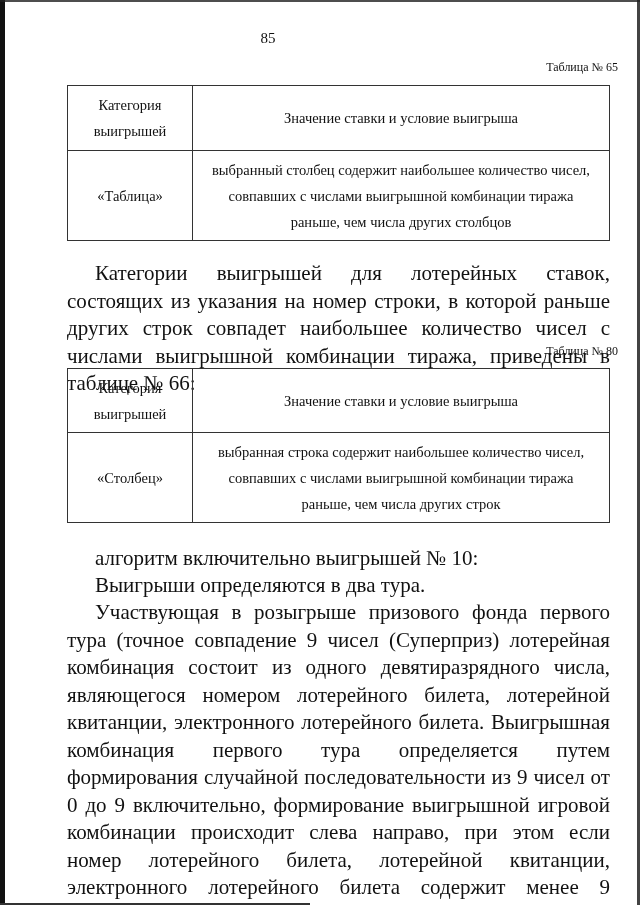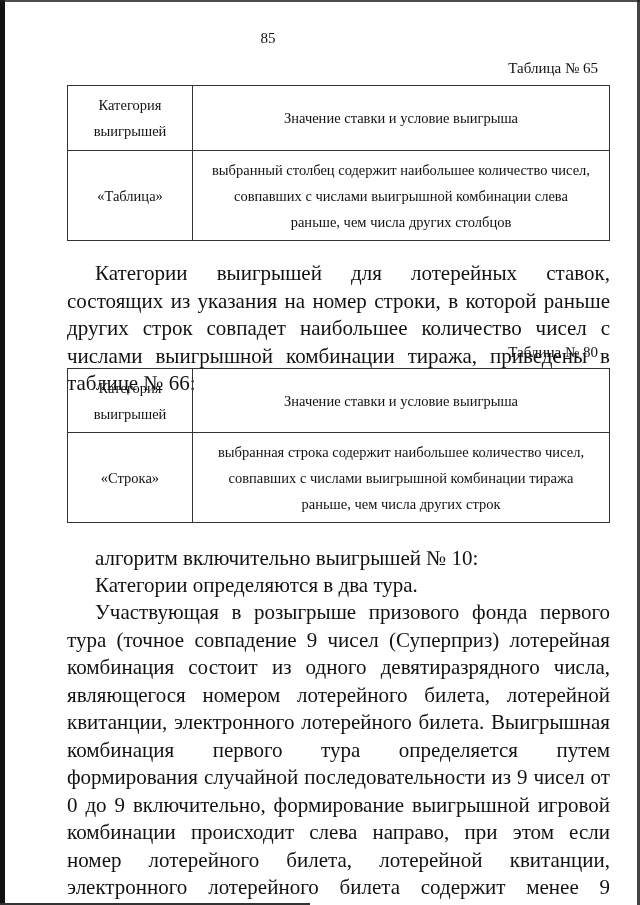--- a/index.html
+++ b/index.html
@@ -3,21 +3,21 @@
 <meta charset="utf-8">
 <style>
   html, body { margin: 0; padding: 0; background: #ffffff; }
   body { width: 640px; height: 905px; position: relative; overflow: hidden;
          font-family: "Liberation Serif", "DejaVu Serif", serif; color: #111; }
   .scan-left { position: absolute; left: 0; top: 0; width: 5px; height: 905px; background: #111; }
   .scan-top { position: absolute; left: 0; top: 0; width: 640px; height: 2px; background: #222; opacity: .8; }
   .scan-right { position: absolute; right: 0; top: 0; width: 3px; height: 905px; background: #222; opacity: .85; }
   .scan-bottom { position: absolute; left: 0; bottom: 0; width: 310px; height: 2px; background: #333; }
   .page-number { position: absolute; top: 30px; left: 0; width: 536px; text-align: center; font-size: 15px; }
-  .table-caption { position: absolute; right: 42px; font-size: 15px; }
+  .table-caption { position: absolute; right: 22px; font-size: 12px; }
   table.doc { position: absolute; left: 67px; width: 543px; border-collapse: collapse; font-size: 14.5px; padding-left: 28px; }
   table.doc td { border: 1.5px solid #333; text-align: center; vertical-align: middle; line-height: 26px; padding: 4px 6px; }
   table.doc td.cat { width: 112px; }
   .para { position: absolute; left: 67px; width: 543px; font-size: 21px; line-height: 27.5px; text-align: justify; }
   .indent { text-indent: 28px; }
 </style>
 </head>
 <body>
 
 <div class="scan-left"></div>
@@ -30,37 +30,37 @@
 <div class="table-caption" style="top:60px;">Таблица № 65</div>
 
 <table class="doc" style="top:85px;">
   <tbody>
       <tr style="height:65px;">
     <td class="cat">Категория выигрышей</td>
     <td>Значение ставки и условие выигрыша</td>
   </tr>
   <tr style="height:90px;">
     <td class="cat">«Таблица»</td>
-    <td style="padding:4px 18px;">выбранный столбец содержит наибольшее количество чисел, совпавших с числами выигрышной комбинации слева раньше, чем числа других столбцов</td>
+    <td style="padding:4px 18px;">выбранный столбец содержит наибольшее количество чисел, совпавших с числами выигрышной комбинации тиража раньше, чем числа других столбцов</td>
   </tr>
 </tbody>
   </table>
 
 <div class="para indent" style="top:260px;">Категории выигрышей для лотерейных ставок, состоящих из указания на номер строки, в которой раньше других строк совпадет наибольшее количество чисел с числами выигрышной комбинации тиража, приведены в таблице № 66:</div>
 
 <div class="table-caption" style="top:344px;">Таблица № 80</div>
 
 <table class="doc" style="top:368px;">
   <tbody>
       <tr style="height:64px;">
     <td class="cat">Категория выигрышей</td>
     <td>Значение ставки и условие выигрыша</td>
   </tr>
   <tr style="height:90px;">
-    <td class="cat">«Строка»</td>
+    <td class="cat">«Столбец»</td>
     <td style="padding:4px 18px;text-align:center;">выбранная строка содержит наибольшее количество чисел, совпавших с числами выигрышной комбинации тиража раньше, чем числа других строк</td>
   </tr>
 </tbody>
   </table>
 
 <div class="para indent" style="top:545px;">алгоритм включительно выигрышей № 10:</div>
-<div class="para indent" style="top:572px;">Категории определяются в два тура.</div>
+<div class="para indent" style="top:572px;">Выигрыши определяются в два тура.</div>
 <div class="para indent" style="top:599px;">Участвующая в розыгрыше призового фонда первого тура (точное совпадение 9 чисел (Суперприз) лотерейная комбинация состоит из одного девятиразрядного числа, являющегося номером лотерейного билета, лотерейной квитанции, электронного лотерейного билета. Выигрышная комбинация первого тура определяется путем формирования случайной последовательности из 9 чисел от 0 до 9 включительно, формирование выигрышной игровой комбинации происходит слева направо, при этом если номер лотерейного билета, лотерейной квитанции, электронного лотерейного билета содержит менее 9 разрядов, то недостающие разряды считаются стоящими слева и равными нулю.</div>
 
 </body></html>

